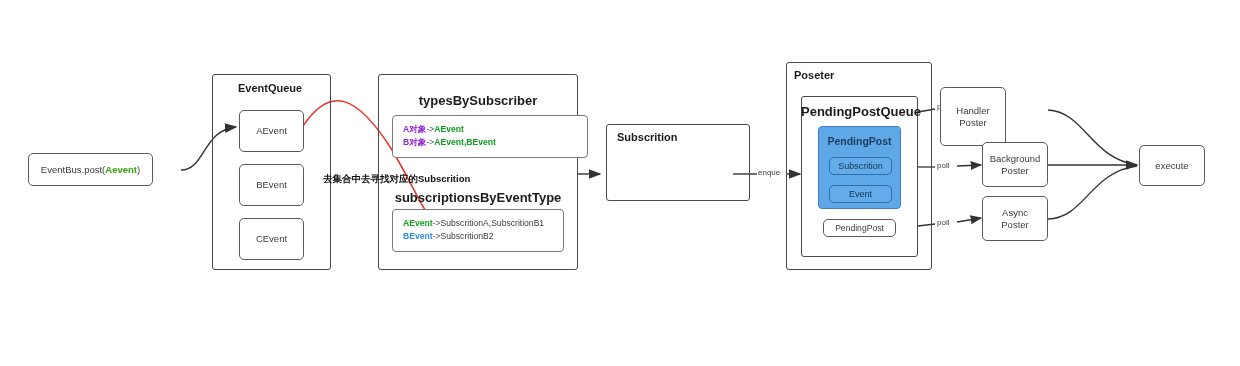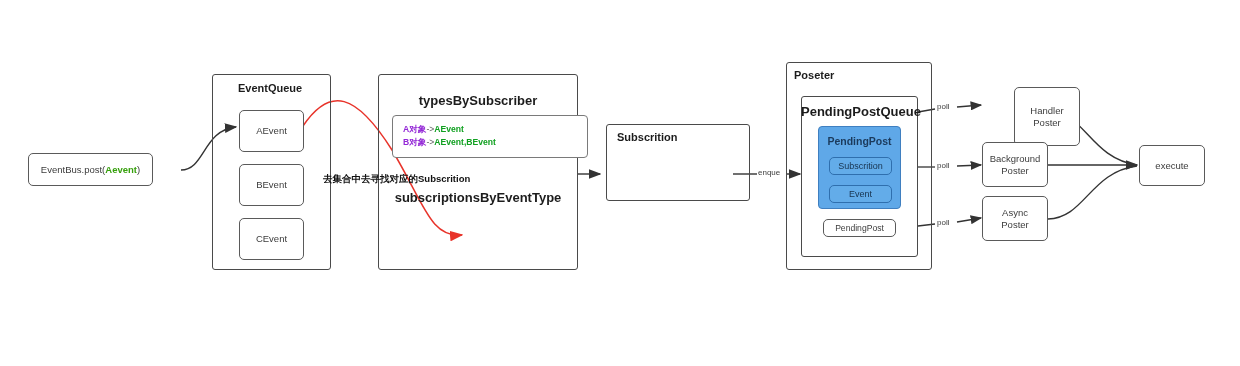--- a/index.html
+++ b/index.html
@@ -132,20 +132,28 @@
     </div>
     <div>
       <span class="purple">B对象</span><span class="arrowtxt">-&gt;</span><span class="green">AEvent,BEvent</span>
     </div>
   </div>
 
   <div class="annot" style="left:323px;top:173px;">去集合中去寻找对应的Subscrition</div>
 
   <div class="inner-title" style="left:378px;top:190px;width:200px;">subscriptionsByEventType</div>
 
+  <div class="maptext" style="left:392px;top:209px;width:172px;height:43px;">
+    <div>
+      <span class="green">AEvent</span><span class="arrowtxt">-&gt;</span><span class="plain">SubscritionA,SubscritionB1</span>
+    </div>
+    <div>
+      <span class="blue">BEvent</span><span class="arrowtxt">-&gt;</span><span class="plain">SubscritionB2</span>
+    </div>
+  </div>
 
   <div class="group" style="left:606px;top:124px;width:144px;height:77px;"></div>
   <div class="group-title" style="left:617px;top:131px;">Subscrition</div>
 
   <div class="edge-label" style="left:757px;top:168px;">enque</div>
 
   <div class="group" style="left:786px;top:62px;width:146px;height:208px;"></div>
   <div class="group-title" style="left:794px;top:69px;">Poseter</div>
 
   <div class="group" style="left:801px;top:96px;width:117px;height:161px;"></div>
@@ -162,21 +170,21 @@
   </div>
 
   <div class="box" style="left:823px;top:219px;width:73px;height:18px;font-size:8.6px;">
     <span>PendingPost</span>
   </div>
 
   <div class="edge-label" style="left:936px;top:102px;">poll</div>
   <div class="edge-label" style="left:936px;top:161px;">poll</div>
   <div class="edge-label" style="left:936px;top:218px;">poll</div>
 
-  <div class="box" style="left:1014px;top:87px;width:66px;height:59px;flex-direction:column;">
+  <div class="box" style="left:940px;top:87px;width:66px;height:59px;flex-direction:column;">
     <span>Handler</span>
     <span>Poster</span>
   </div>
   <div class="box" style="left:982px;top:142px;width:66px;height:45px;flex-direction:column;">
     <span>Background</span>
     <span>Poster</span>
   </div>
   <div class="box" style="left:982px;top:196px;width:66px;height:45px;flex-direction:column;">
     <span>Async</span>
     <span>Poster</span>

